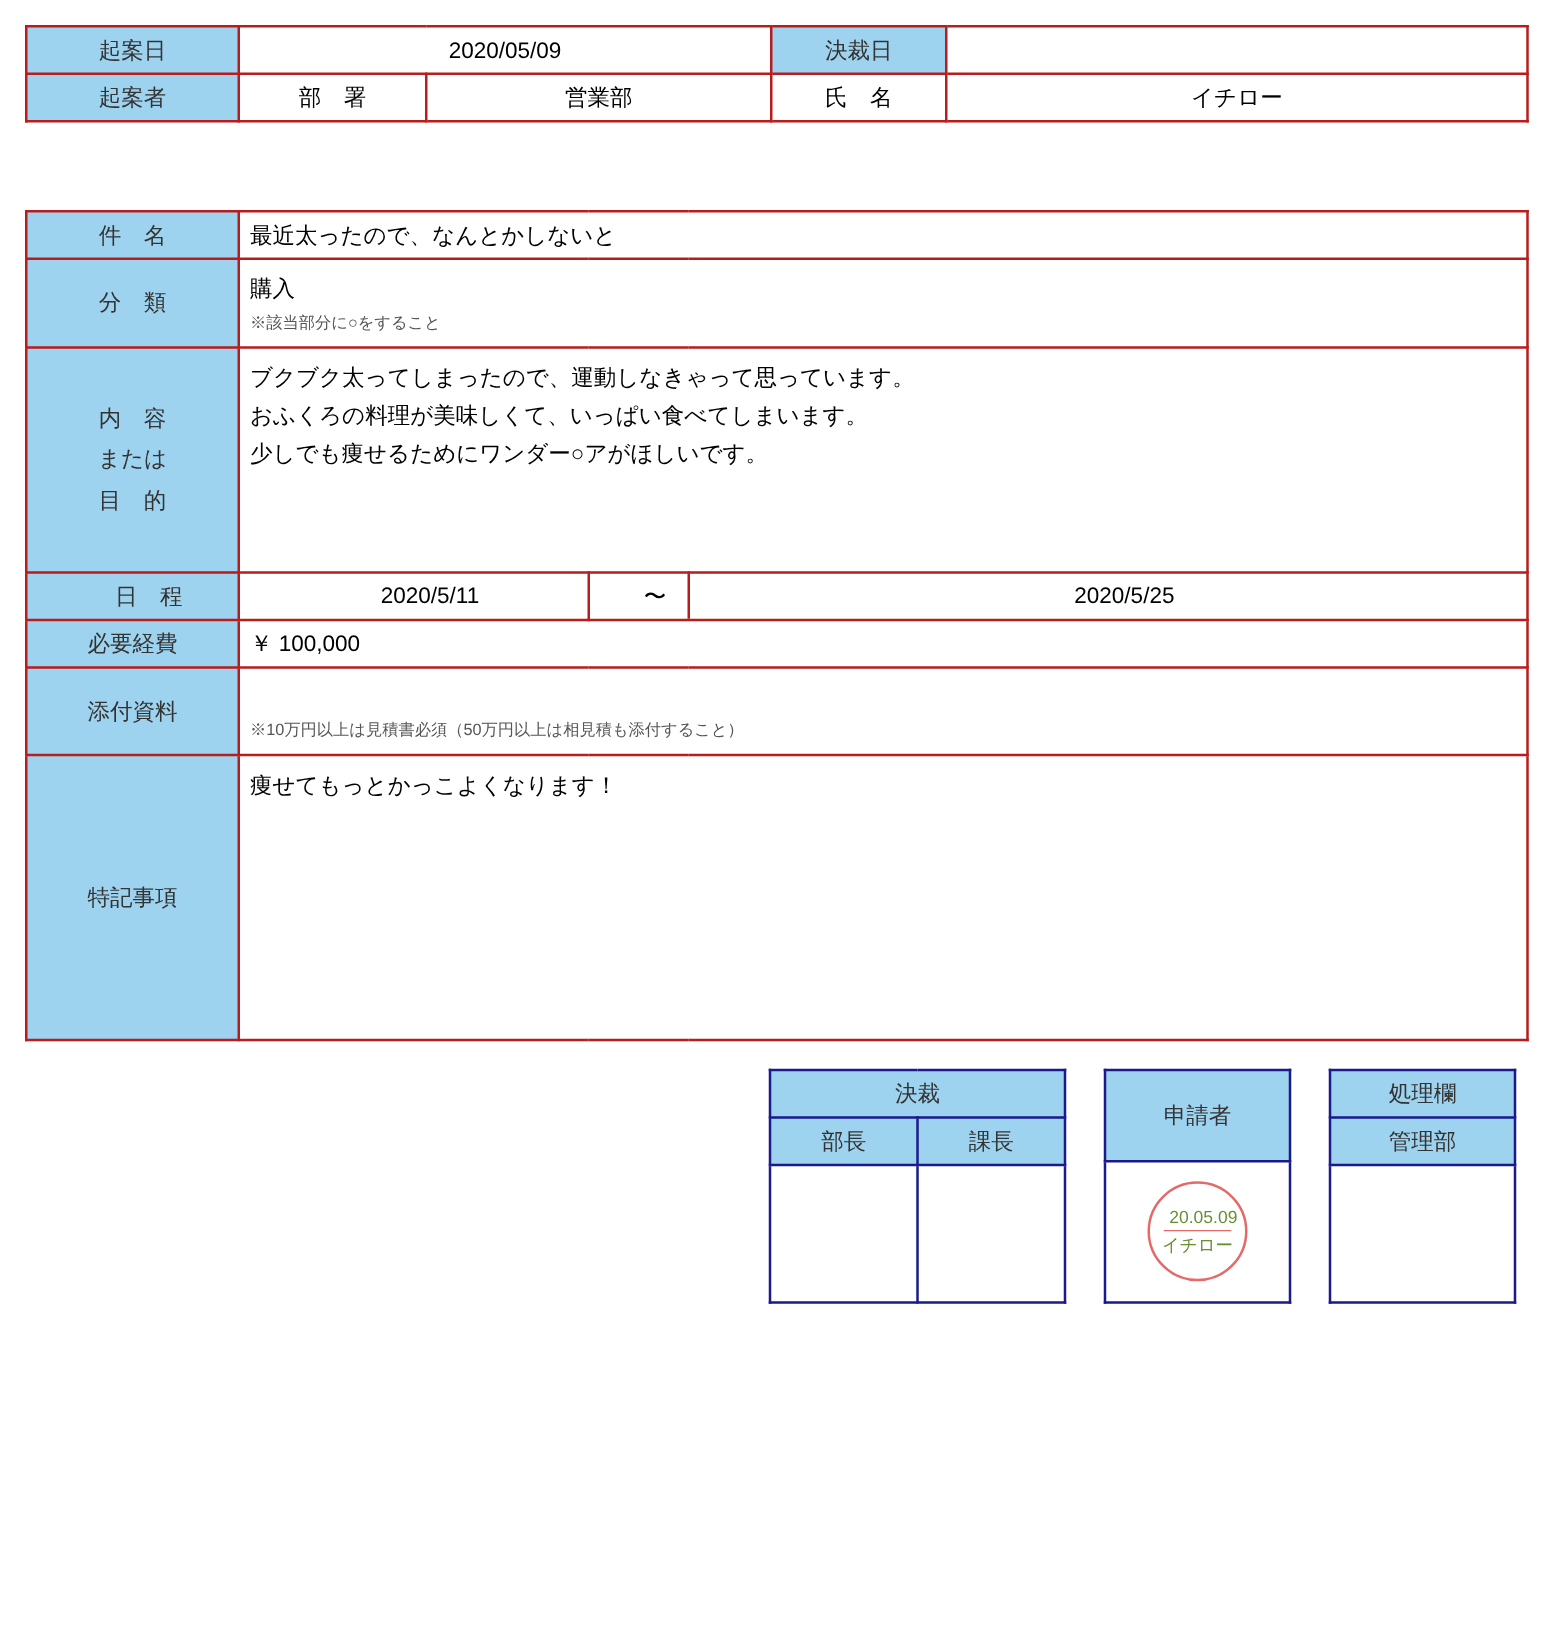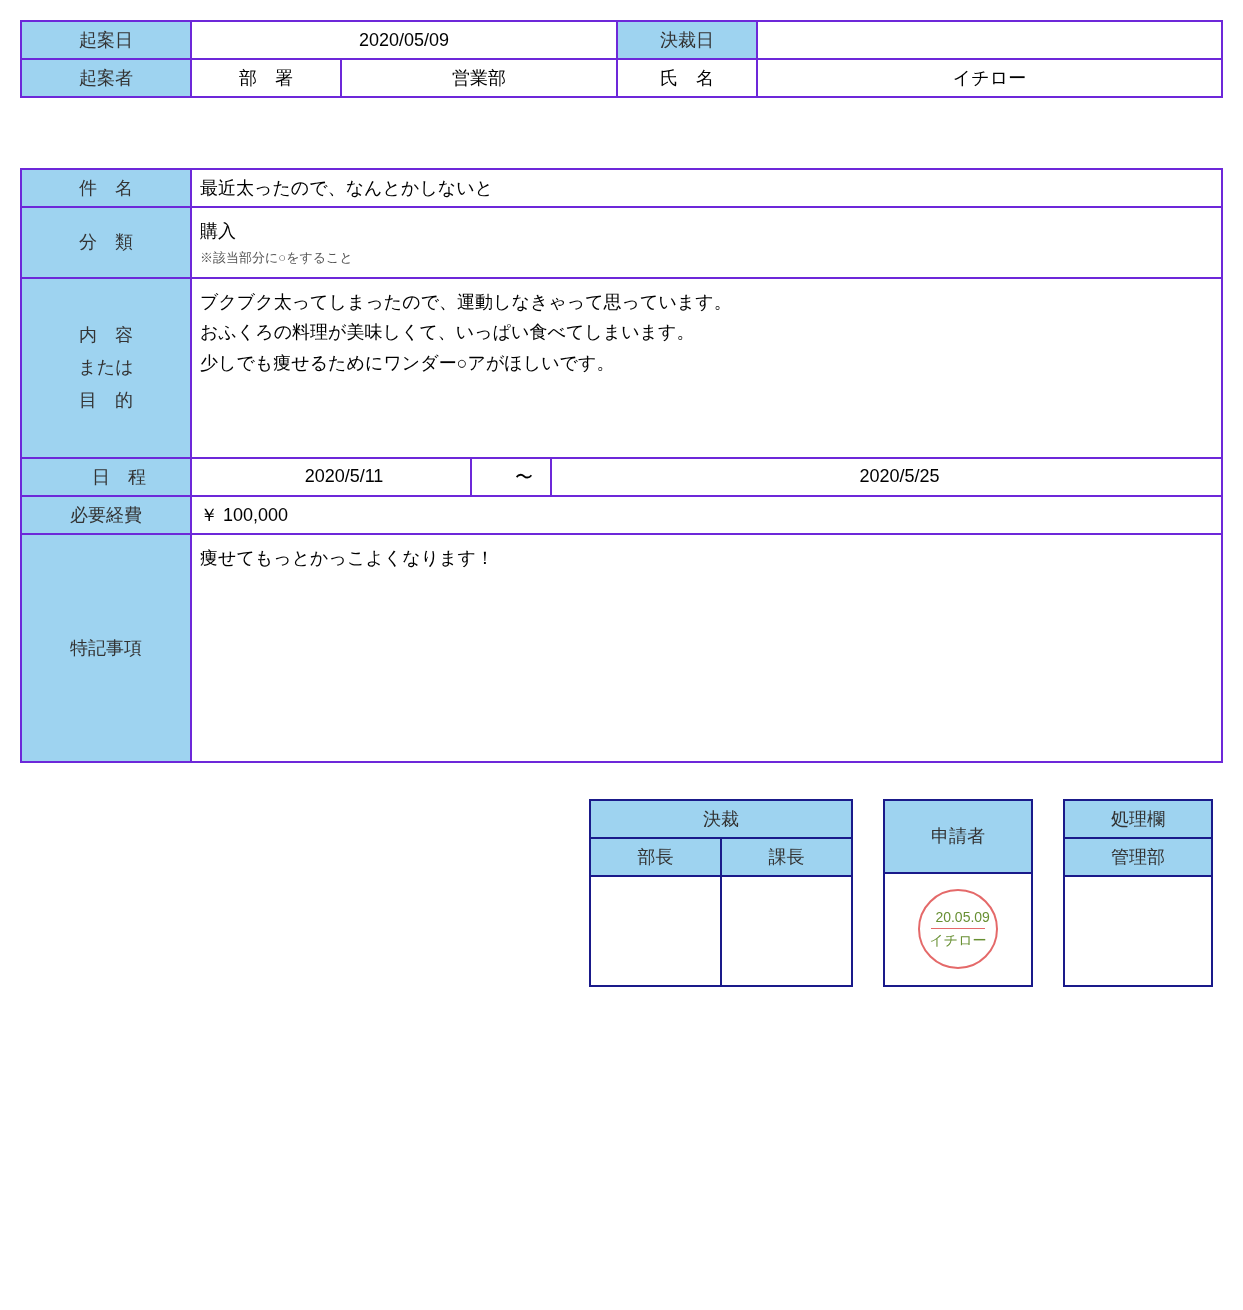--- a/index.html
+++ b/index.html
@@ -8,39 +8,39 @@
     padding: 20px;
     font-family: "Hiragino Sans", "Meiryo", sans-serif;
     background: #fff;
     width: 1243px;
   }
   table {
     border-collapse: collapse;
     width: 100%;
   }
   td, th {
-    border: 2px solid #6d28d9;
+    border: 2px solid #b91c1c;
     padding: 6px 8px;
     font-size: 18px;
     vertical-align: middle;
   }
   .hdr {
     background: #9ed3f0;
     text-align: center;
     color: #333;
     font-weight: normal;
   }
   .center { text-align: center; }
   .left { text-align: left; }
   .note {
     font-size: 13px;
     color: #555;
   }
   .top-table { margin-bottom: 70px; }
-  .main-table { margin-bottom: 36px; }
+  .main-table { margin-bottom: 22px; }
   .content-cell {
     vertical-align: top;
     padding: 8px;
     line-height: 1.7;
   }
   .schedule-row td { text-align: center; padding-left: 34px; }
   .tilde { text-align: center; }
   .approval-area {
     display: flex;
     justify-content: flex-end;
@@ -135,29 +135,35 @@
     <td class="hdr">日　程</td>
     <td style="width:280px;">2020/5/11</td>
     <td class="tilde" style="width:80px; border-left:none; border-right:none;">〜</td>
     <td>2020/5/25</td>
   </tr>
   <tr>
     <td class="hdr">必要経費</td>
     <td class="left" colspan="3">￥ 100,000</td>
   </tr>
   <tr>
+    <td class="hdr" style="height:70px;">添付資料</td>
+    <td class="left content-cell" colspan="3" style="vertical-align:bottom;">
+      <div class="note">※10万円以上は見積書必須（50万円以上は相見積も添付すること）</div>
+    </td>
+  </tr>
+  <tr>
     <td class="hdr" style="height:228px;">特記事項</td>
     <td class="left content-cell" colspan="3">痩せてもっとかっこよくなります！</td>
   </tr>
 </tbody>
   </table>
 
 <div class="approval-area">
 
-  <table class="approval-table" style="width:264px;">
+  <table class="approval-table" style="width:238px;">
     <tbody>
         <tr>
       <td class="hdr" colspan="2">決裁</td>
     </tr>
     <tr>
       <td class="hdr" style="width:50%;">部長</td>
       <td class="hdr" style="width:50%;">課長</td>
     </tr>
     <tr>
       <td class="stamp-cell"></td>

